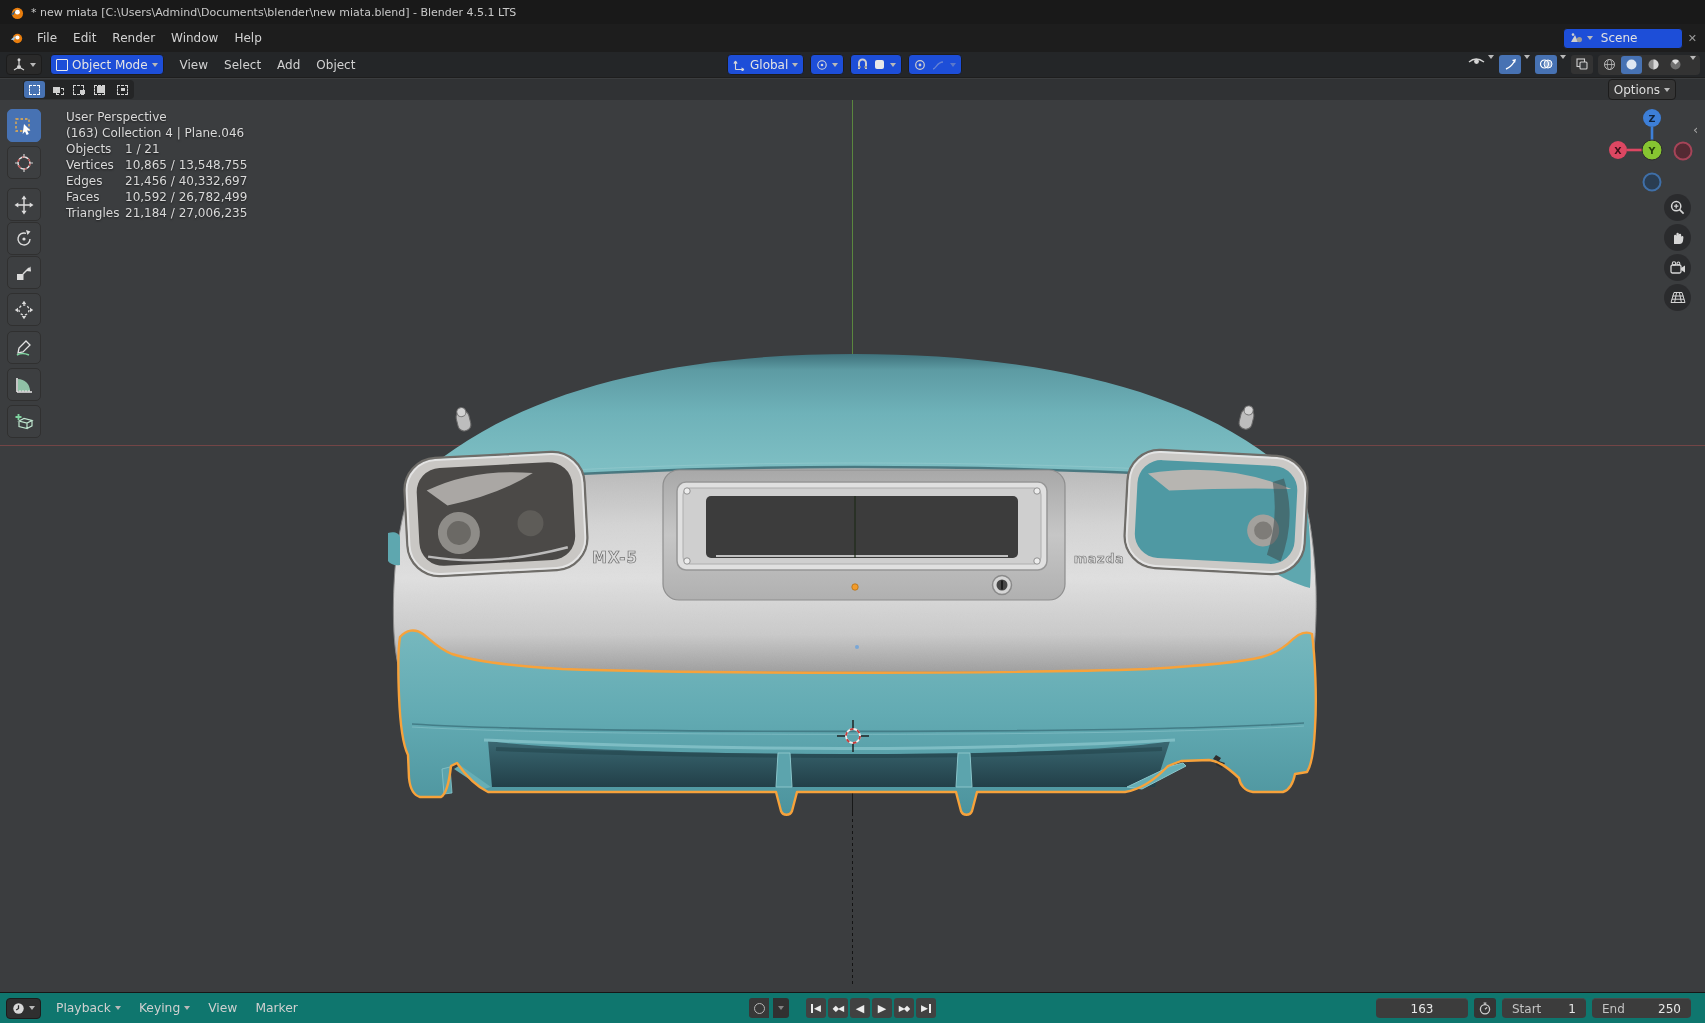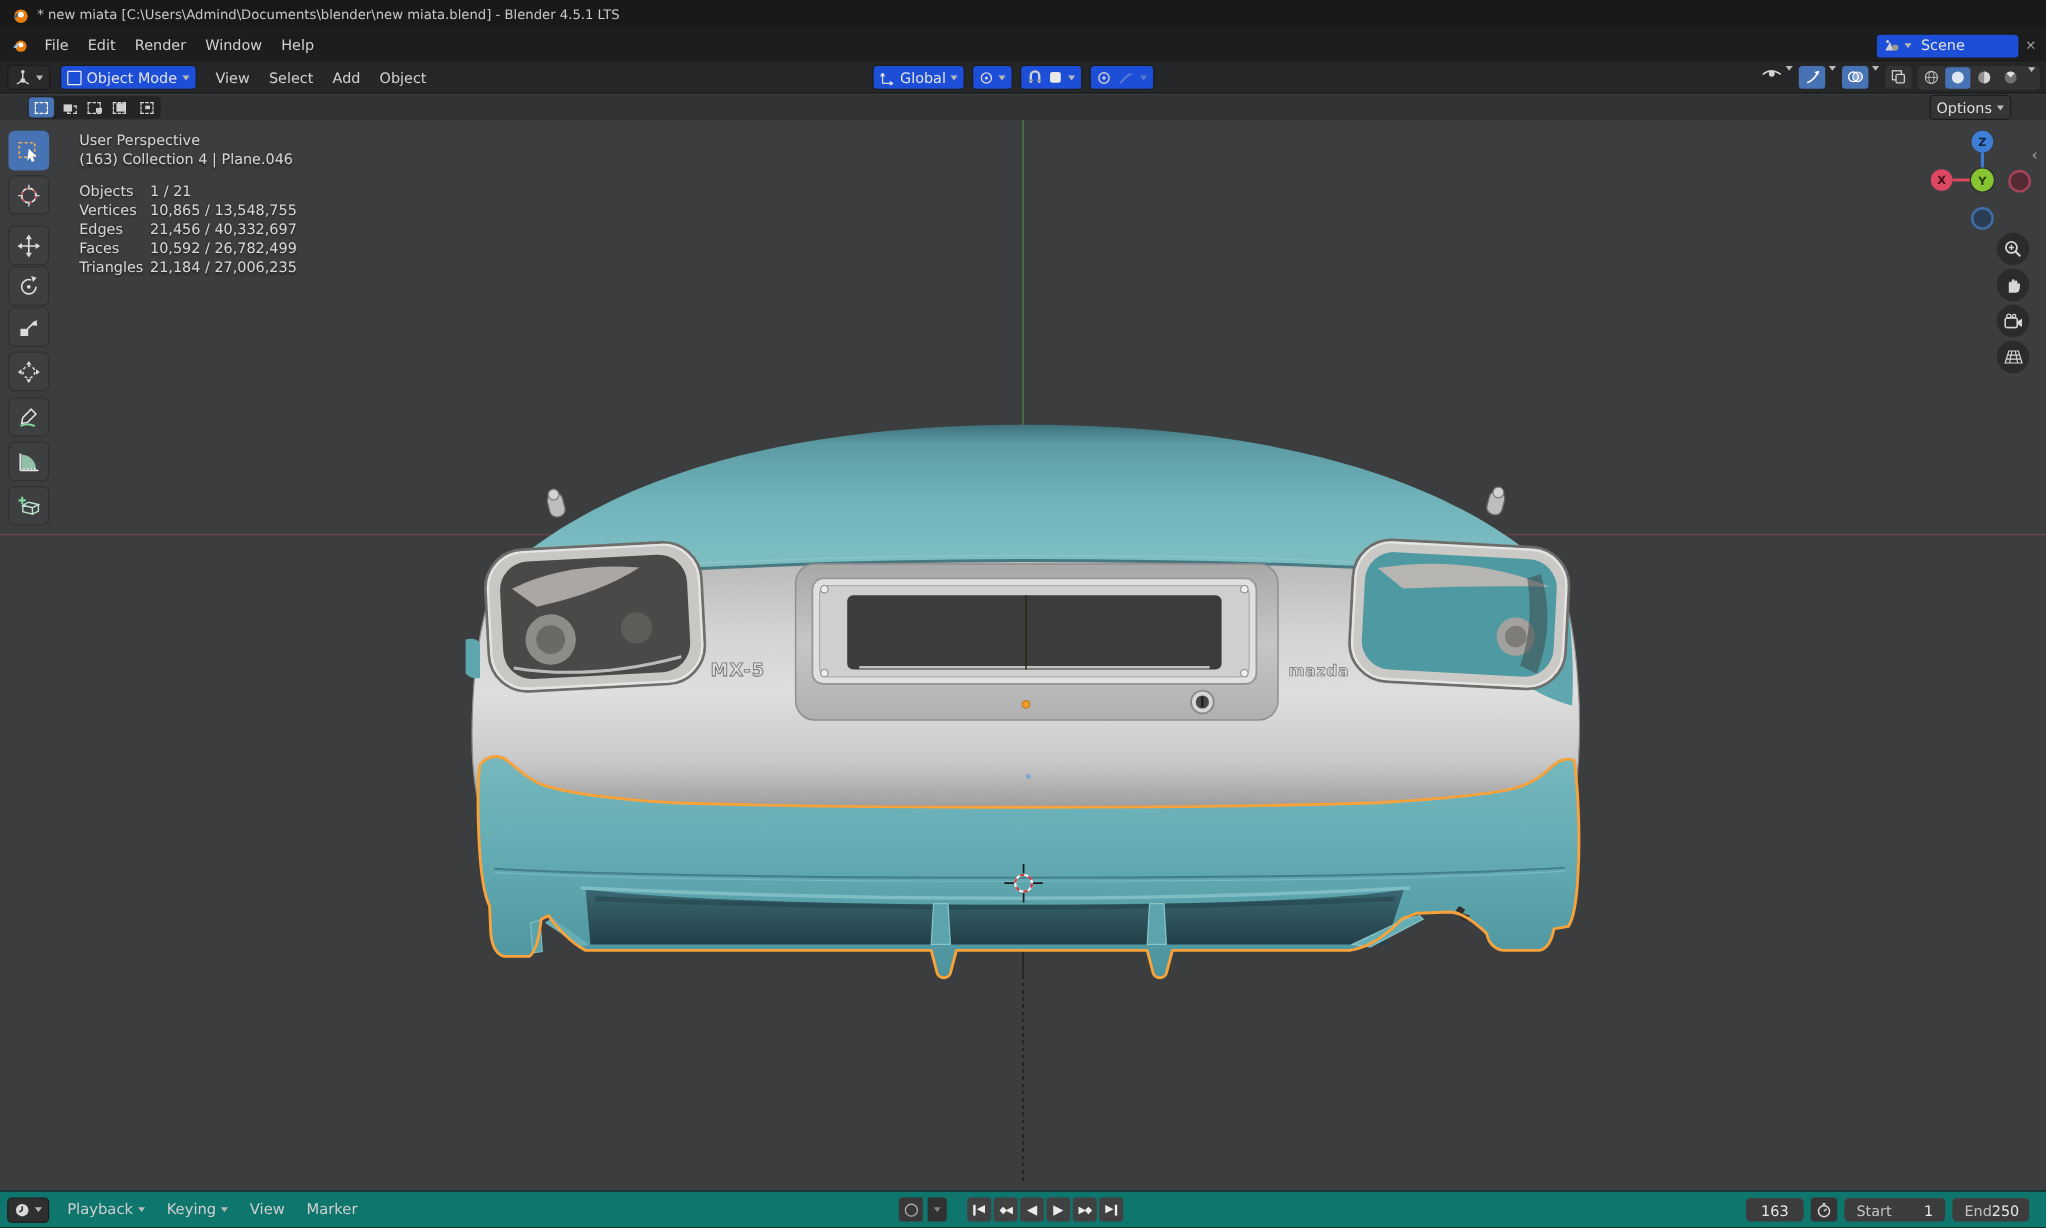--- a/index.html
+++ b/index.html
@@ -22,21 +22,21 @@
   .pill{display:flex;align-items:center;background:#1d4ed8;border:1px solid #1c1c1c;border-radius:4px;height:19px;padding:0 5px;gap:4px;}
   .chev{width:0;height:0;border-left:3.5px solid transparent;border-right:3.5px solid transparent;border-top:4px solid #b9b9b9;display:inline-block;}
   .btn{display:flex;align-items:center;justify-content:center;background:#3a3a3a;border-radius:3px;}
   .bluebtn{background:#4772b3 !important;}
   .field{display:flex;align-items:center;background:#3c3c3c;border-radius:4px;height:20px;border-top:1px solid #4a4a4a;box-sizing:border-box;font-size:12px;color:#e8e8e8;}
   
   .tool{width:34px;height:33px;background:#3d3f41;border:1px solid #303030;border-radius:5px;display:flex;align-items:center;justify-content:center;box-sizing:border-box;}
   .tool.active{background:#4772b3;border-color:#4772b3;}
   
   .stats{position:absolute;left:66px;top:9px;color:#d9d9d9;font-size:12px;line-height:16px;text-shadow:0 1px 2px rgba(0,0,0,.55);}
-  .stats .grid{display:grid;grid-template-columns:59px auto;margin-top:10px;}
+  .stats .grid{display:grid;grid-template-columns:59px auto;}
   
   .selmode{display:flex;background:#242526;border-radius:4px;padding:1px;gap:1px;}
   .selmode .sm{width:21px;height:17px;display:flex;align-items:center;justify-content:center;border-radius:3px;position:relative;}
   .msq{width:9px;height:8px;border:1px dashed #d6d6d6;display:inline-block;}
   .msolid{width:7px;height:6px;background:#cfcfcf;display:inline-block;}
   
   .navbtn{position:absolute;width:27px;height:27px;border-radius:50%;background:rgba(40,40,42,.85);display:flex;align-items:center;justify-content:center;}
   .tl-menu{padding:4px 9px;color:#d0d0d0;font-size:12.3px;display:flex;align-items:center;gap:4px;}
   .tbtn{width:20px;height:20px;background:#414141;border-radius:3px;display:flex;align-items:center;justify-content:center;color:#ececec;font-size:9px;gap:1px;margin-right:2px;}
   .tbar{width:2px;height:9px;background:#ececec;display:inline-block;}
@@ -529,33 +529,33 @@
       <div class="tbtn">
           <span style="font-size:8px;letter-spacing:-1px;">▶◆</span>
         </div>
       <div class="tbtn">
           <span>▶</span>
           <span class="tbar"></span>
         </div>
     </div>
 
     <div class="row" style="position:absolute;right:14px;gap:6px;">
-      <div class="field" style="width:48px;justify-content:center;">
+      <div class="field" style="width:92px;justify-content:center;">
         <span>163</span>
       </div>
       <div class="btn" style="width:22px;height:20px;background:#353535;">
         <svg width="12" height="13" viewBox="0 0 12 13">
           <circle cx="6" cy="7.3" r="4.6" fill="none" stroke="#cfcfcf" stroke-width="1.3"></circle>
           <path d="M6,7.3 L8.2,5.4 M4.6,1 h2.8 M6,1 v1.6" stroke="#cfcfcf" stroke-width="1.2" fill="none"></path>
         </svg>
       </div>
       <div class="field" style="width:84px;justify-content:space-between;padding:0 10px;">
         <span style="color:#c3c3c3;">Start</span>
         <span>1</span>
       </div>
-      <div class="field" style="width:64px;justify-content:space-between;padding:0 10px;">
+      <div class="field" style="width:99px;justify-content:space-between;padding:0 10px;">
         <span style="color:#c3c3c3;">End</span>
         <span>250</span>
       </div>
     </div>
   </div>
 
 </div>
 
 </body></html>

